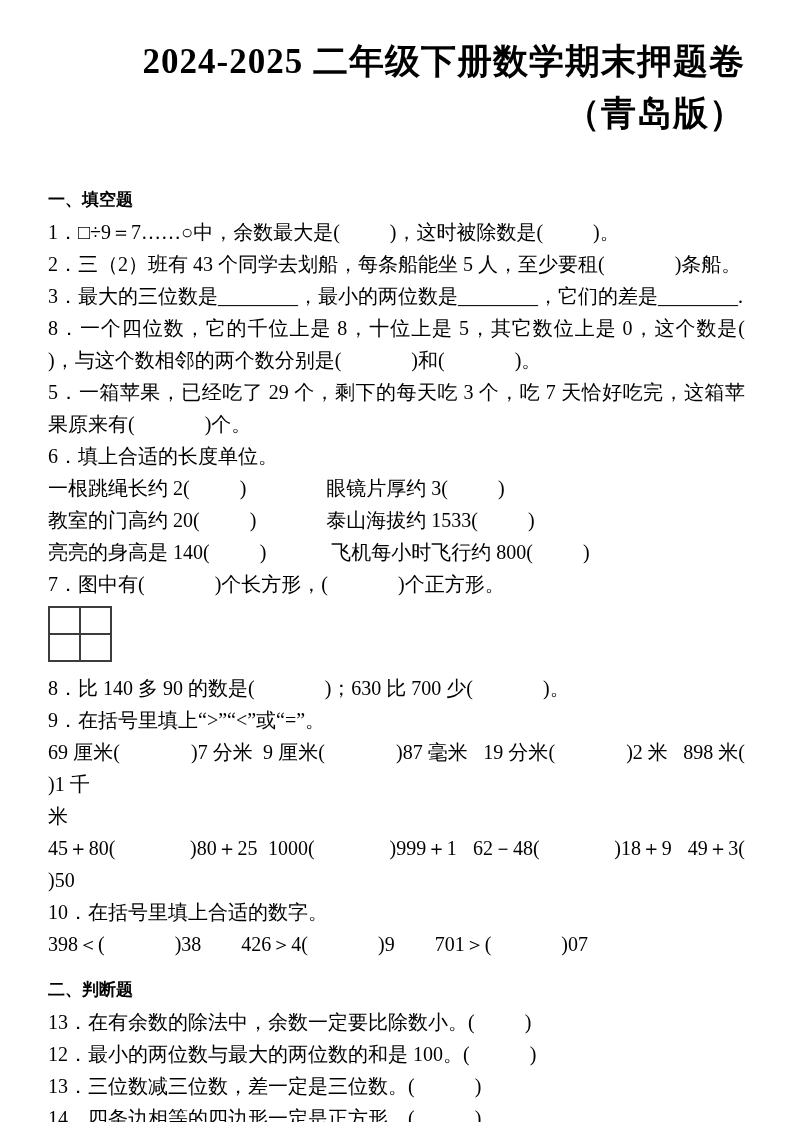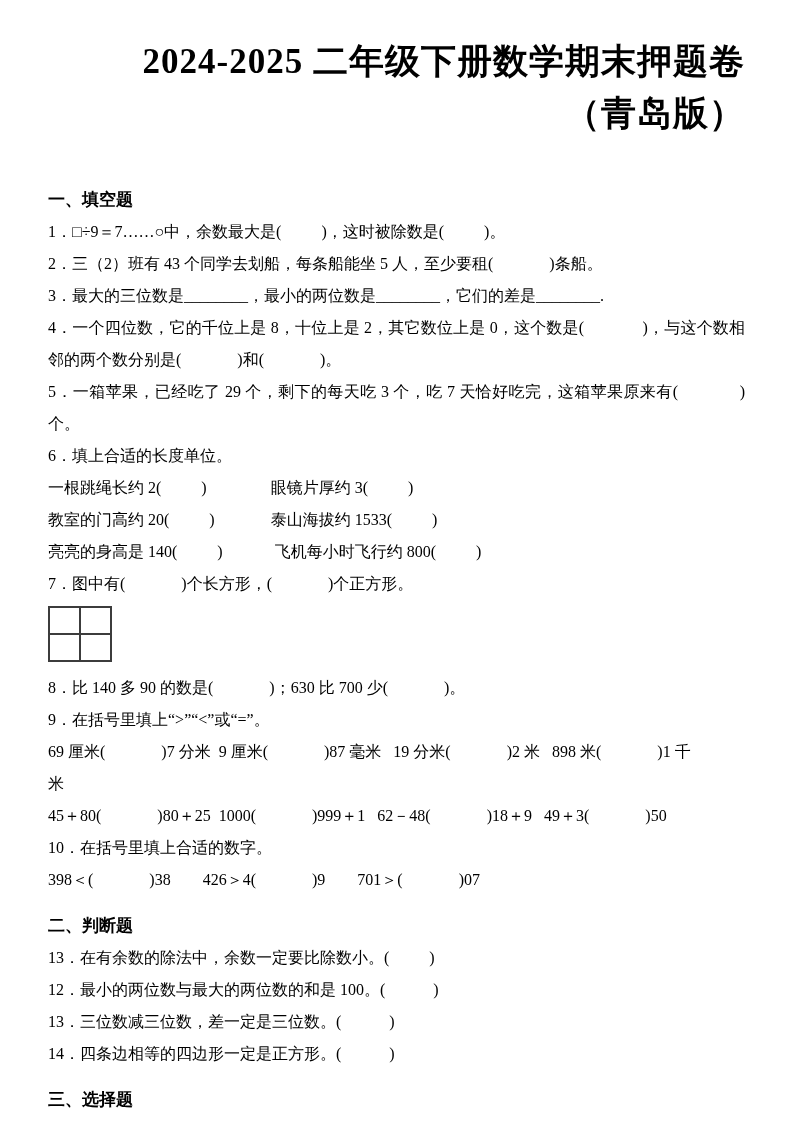--- a/index.html
+++ b/index.html
@@ -20,21 +20,21 @@
     letter-spacing: 1px;
   }
   .sec-heading {
     font-weight: bold;
     font-size: 17px;
     line-height: 32px;
     font-family: Liberation Serif, serif;
   }
   .sec-gap { margin-top: 14px; }
   .line {
-    font-size: 16px;
+    font-size: 20px;
     line-height: 32px;
     white-space: pre-wrap;
     text-align: justify;
   }
   .grid-figure {
     display: grid;
     grid-template-columns: repeat(2, 31px);
     grid-template-rows: repeat(2, 27px);
     width: max-content;
     border: 1px solid #3c3c3c;
@@ -50,21 +50,21 @@
   <h1 class="title">
     <span>2024-2025 二年级下册数学期末押题卷</span><br>
     <span>（青岛版）</span>
   </h1>
 
   <div class="section">
     <div class="sec-heading">一、填空题</div>
     <p class="line">1．□÷9＝7……○中，余数最大是(          )，这时被除数是(          )。</p>
     <p class="line">2．三（2）班有 43 个同学去划船，每条船能坐 5 人，至少要租(              )条船。</p>
     <p class="line">3．最大的三位数是________，最小的两位数是________，它们的差是________.</p>
-    <p class="line">4．一个四位数，它的千位上是 8，十位上是 2，其它数位上是 0，这个数是(              )，与这个数相邻的两个数分别是(              )和(              )。</p>
+    <p class="line">8．一个四位数，它的千位上是 8，十位上是 5，其它数位上是 0，这个数是(              )，与这个数相邻的两个数分别是(              )和(              )。</p>
     <p class="line">5．一箱苹果，已经吃了 29 个，剩下的每天吃 3 个，吃 7 天恰好吃完，这箱苹果原来有(              )个。</p>
     <p class="line">6．填上合适的长度单位。</p>
     <p class="line">一根跳绳长约 2(          )                眼镜片厚约 3(          )</p>
     <p class="line">教室的门高约 20(          )              泰山海拔约 1533(          )</p>
     <p class="line">亮亮的身高是 140(          )             飞机每小时飞行约 800(          )</p>
     <p class="line">7．图中有(              )个长方形，(              )个正方形。</p>
     <div class="grid-figure">
       <div class="cell"></div>
       <div class="cell"></div>
       <div class="cell"></div>

